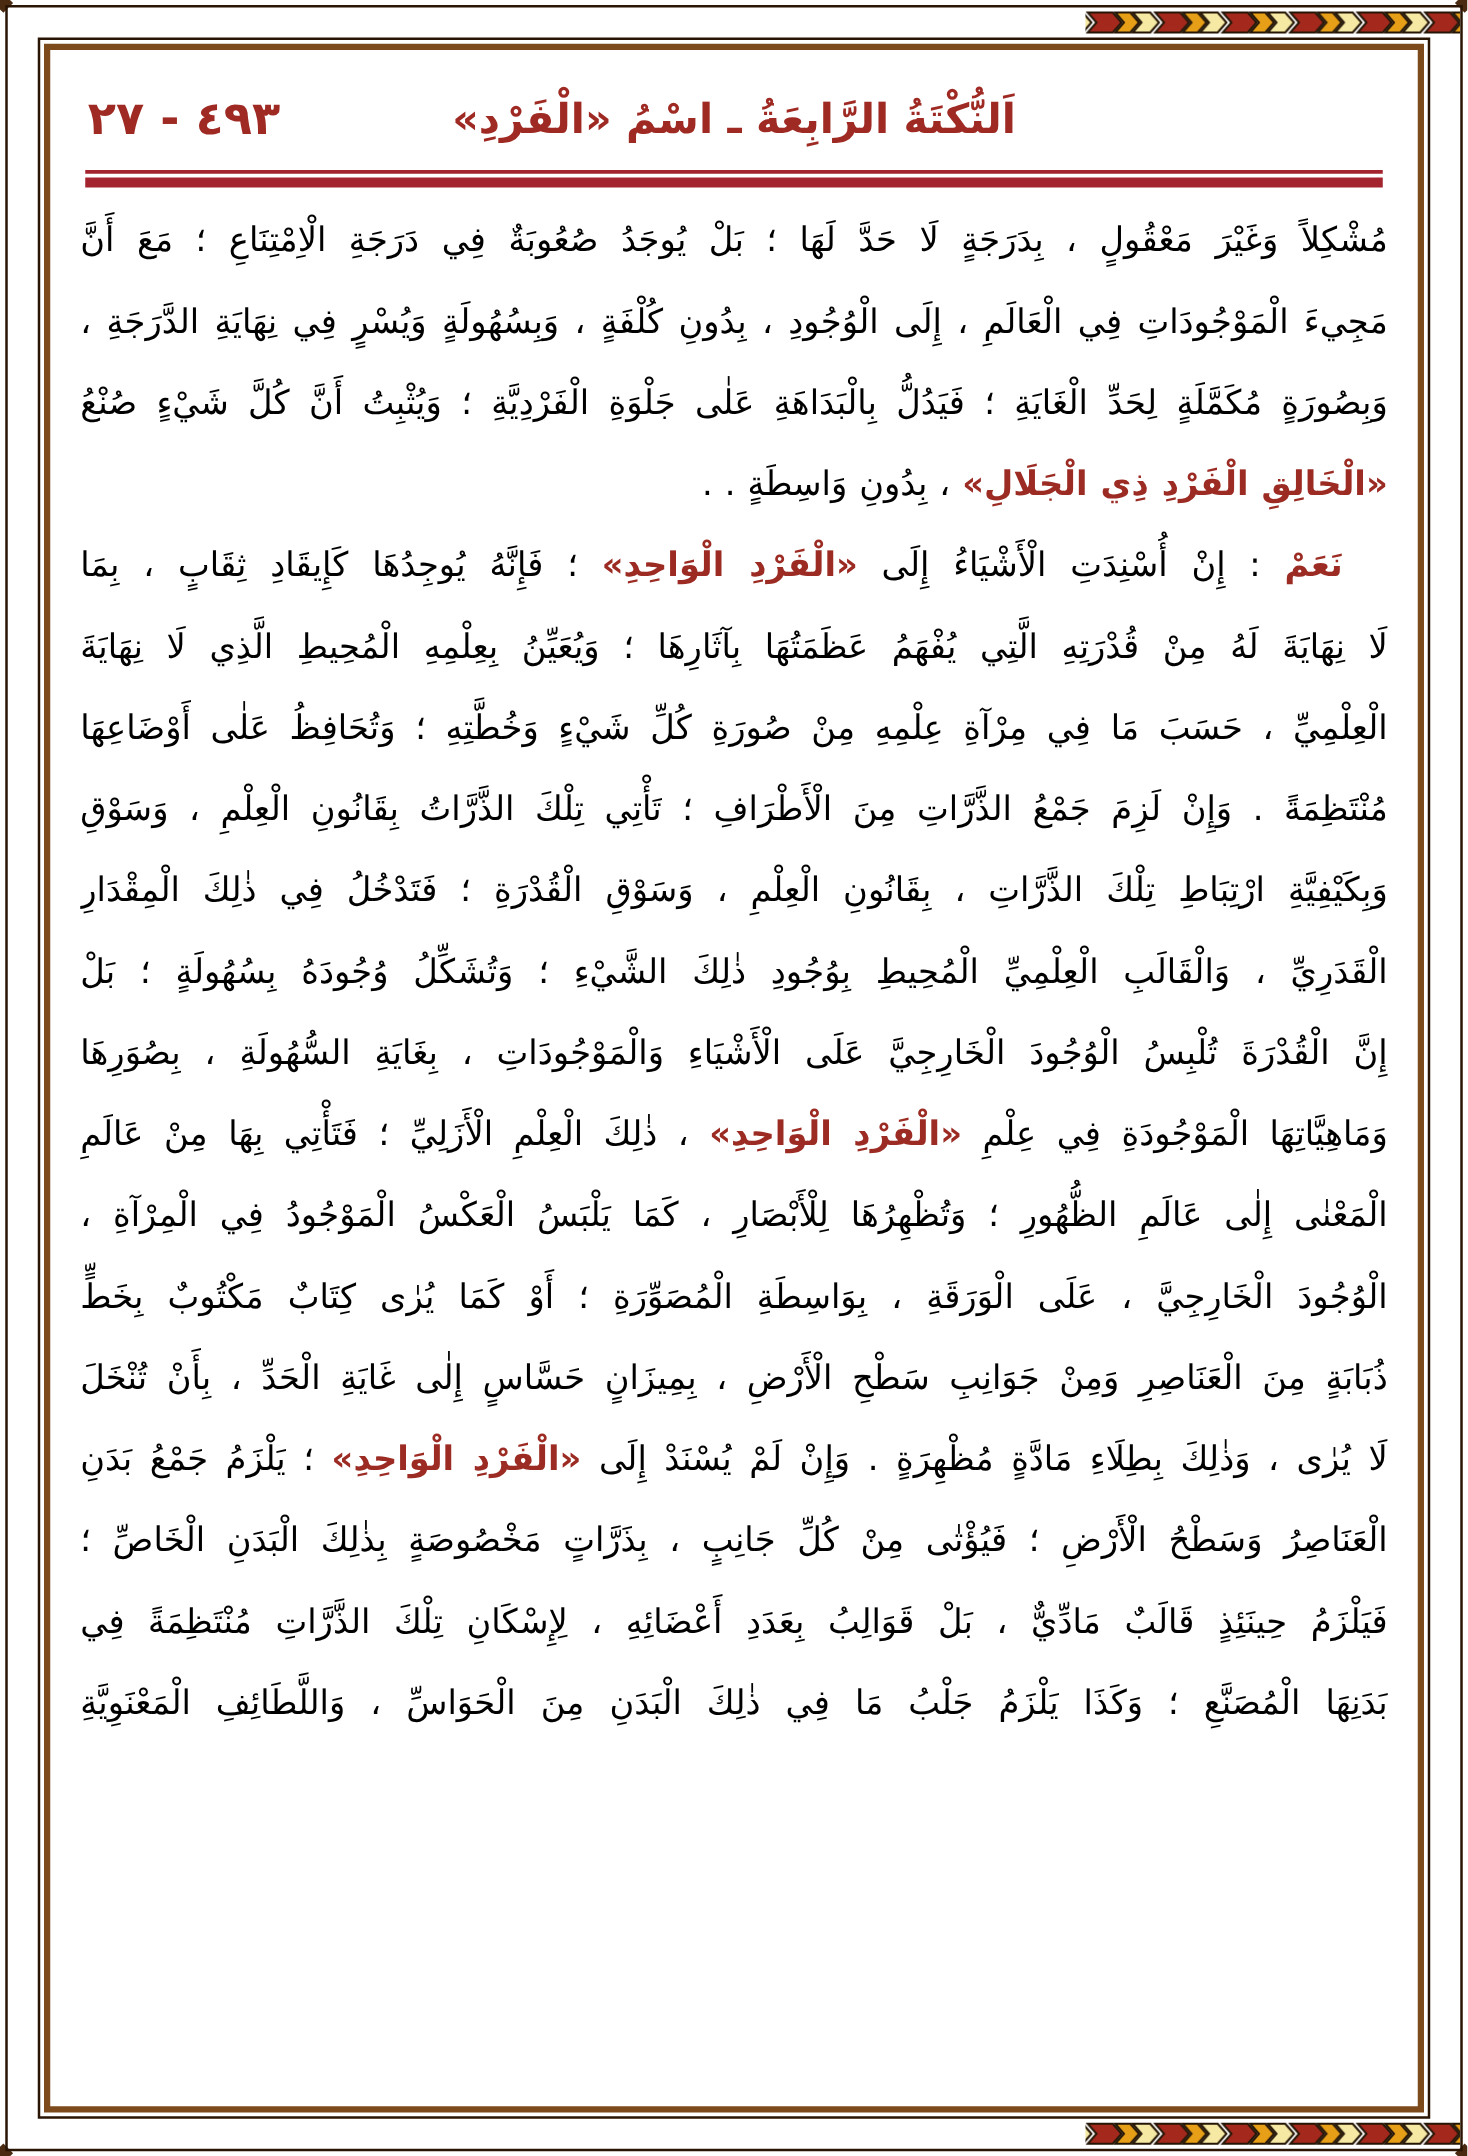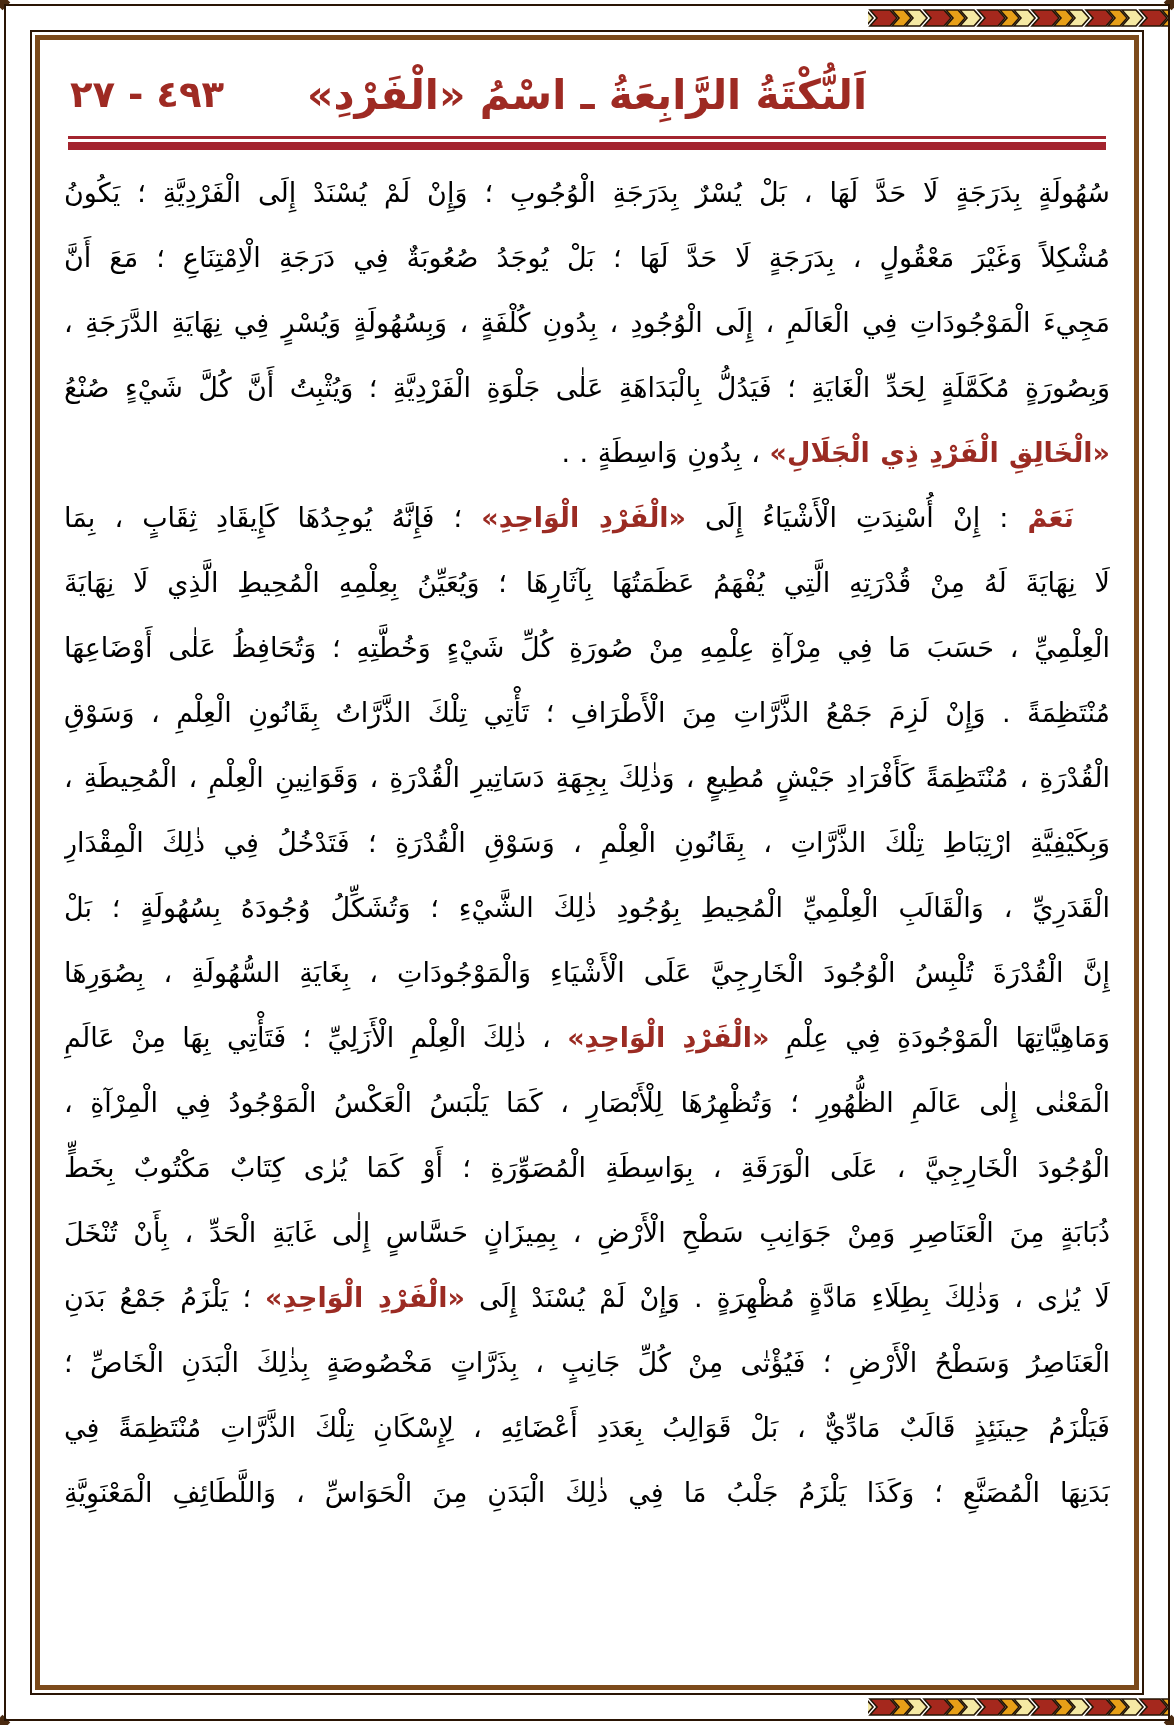--- a/index.html
+++ b/index.html
@@ -38,21 +38,21 @@
   .content{
     position:absolute;inset:40px;
     padding:26px 24px 0 24px;
     direction:rtl;
     color:var(--body-black);
     z-index:4;
   }
   .header{position:relative;height:58px;}
   .page-title{
     text-align:center;
-    font-size:41px;font-weight:bold;
+    font-size:33px;font-weight:bold;
     color:var(--heading-red);
     line-height:58px;
   }
   .page-number{
     position:absolute;left:6px;top:0;
     direction:ltr;
     font-size:37px;font-weight:bold;
     color:var(--heading-red);
     line-height:58px;
   }
@@ -141,30 +141,28 @@
     <div class="header">
       <div class="page-title">اَلنُّكْتَةُ الرَّابِعَةُ ـ اسْمُ «الْفَرْدِ»</div>
       <div class="page-number">٤٩٣ - ٢٧</div>
     </div>
     <div class="rules">
       <div class="rule-thin"></div>
       <div class="rule-gap"></div>
       <div class="rule-thick"></div>
     </div>
     <div class="body-text">
-        <div class="line"><span>سُهُولَةٍ بِدَرَجَةٍ لَا حَدَّ لَهَا ، بَلْ يُسْرٌ بِدَرَجَةِ الْوُجُوبِ ؛ وَإِنْ لَمْ يُسْنَدْ إِلَى الْفَرْدِيَّةِ ؛ يَكُونُ</span></div>
         <div class="line"><span>مُشْكِلاً وَغَيْرَ مَعْقُولٍ ، بِدَرَجَةٍ لَا حَدَّ لَهَا ؛ بَلْ يُوجَدُ صُعُوبَةٌ فِي دَرَجَةِ الْاِمْتِنَاعِ ؛ مَعَ أَنَّ</span></div>
         <div class="line"><span>مَجِيءَ الْمَوْجُودَاتِ فِي الْعَالَمِ ، إِلَى الْوُجُودِ ، بِدُونِ كُلْفَةٍ ، وَبِسُهُولَةٍ وَيُسْرٍ فِي نِهَايَةِ الدَّرَجَةِ ،</span></div>
         <div class="line"><span>وَبِصُورَةٍ مُكَمَّلَةٍ لِحَدِّ الْغَايَةِ ؛ فَيَدُلُّ بِالْبَدَاهَةِ عَلٰى جَلْوَةِ الْفَرْدِيَّةِ ؛ وَيُثْبِتُ أَنَّ كُلَّ شَيْءٍ صُنْعُ</span></div>
         <div class="line no-just"><span class="red">«الْخَالِقِ الْفَرْدِ ذِي الْجَلَالِ»</span><span> ، بِدُونِ وَاسِطَةٍ . .</span></div>
         <div class="line indent"><span class="red">نَعَمْ</span><span> : إِنْ أُسْنِدَتِ الْأَشْيَاءُ إِلَى </span><span class="red">«الْفَرْدِ الْوَاحِدِ»</span><span> ؛ فَإِنَّهُ يُوجِدُهَا كَإِيقَادِ ثِقَابٍ ، بِمَا</span></div>
         <div class="line"><span>لَا نِهَايَةَ لَهُ مِنْ قُدْرَتِهِ الَّتِي يُفْهَمُ عَظَمَتُهَا بِآثَارِهَا ؛ وَيُعَيِّنُ بِعِلْمِهِ الْمُحِيطِ الَّذِي لَا نِهَايَةَ</span></div>
         <div class="line"><span>الْعِلْمِيِّ ، حَسَبَ مَا فِي مِرْآةِ عِلْمِهِ مِنْ صُورَةِ كُلِّ شَيْءٍ وَخُطَّتِهِ ؛ وَتُحَافِظُ عَلٰى أَوْضَاعِهَا</span></div>
         <div class="line"><span>مُنْتَظِمَةً . وَإِنْ لَزِمَ جَمْعُ الذَّرَّاتِ مِنَ الْأَطْرَافِ ؛ تَأْتِي تِلْكَ الذَّرَّاتُ بِقَانُونِ الْعِلْمِ ، وَسَوْقِ</span></div>
-        <div class="line"><span>الْقُدْرَةِ ، مُنْتَظِمَةً كَأَفْرَادِ جَيْشٍ مُطِيعٍ ، وَذٰلِكَ بِجِهَةِ دَسَاتِيرِ الْقُدْرَةِ ، وَقَوَانِينِ الْعِلْمِ ، الْمُحِيطَةِ ،</span></div>
         <div class="line"><span>وَبِكَيْفِيَّةِ ارْتِبَاطِ تِلْكَ الذَّرَّاتِ ، بِقَانُونِ الْعِلْمِ ، وَسَوْقِ الْقُدْرَةِ ؛ فَتَدْخُلُ فِي ذٰلِكَ الْمِقْدَارِ</span></div>
         <div class="line"><span>الْقَدَرِيِّ ، وَالْقَالَبِ الْعِلْمِيِّ الْمُحِيطِ بِوُجُودِ ذٰلِكَ الشَّيْءِ ؛ وَتُشَكِّلُ وُجُودَهُ بِسُهُولَةٍ ؛ بَلْ</span></div>
         <div class="line"><span>إِنَّ الْقُدْرَةَ تُلْبِسُ الْوُجُودَ الْخَارِجِيَّ عَلَى الْأَشْيَاءِ وَالْمَوْجُودَاتِ ، بِغَايَةِ السُّهُولَةِ ، بِصُوَرِهَا</span></div>
         <div class="line"><span>وَمَاهِيَّاتِهَا الْمَوْجُودَةِ فِي عِلْمِ </span><span class="red">«الْفَرْدِ الْوَاحِدِ»</span><span> ، ذٰلِكَ الْعِلْمِ الْأَزَلِيِّ ؛ فَتَأْتِي بِهَا مِنْ عَالَمِ</span></div>
         <div class="line"><span>الْمَعْنٰى إِلٰى عَالَمِ الظُّهُورِ ؛ وَتُظْهِرُهَا لِلْأَبْصَارِ ، كَمَا يَلْبَسُ الْعَكْسُ الْمَوْجُودُ فِي الْمِرْآةِ ،</span></div>
         <div class="line"><span>الْوُجُودَ الْخَارِجِيَّ ، عَلَى الْوَرَقَةِ ، بِوَاسِطَةِ الْمُصَوِّرَةِ ؛ أَوْ كَمَا يُرٰى كِتَابٌ مَكْتُوبٌ بِخَطٍّ</span></div>
         <div class="line"><span>ذُبَابَةٍ مِنَ الْعَنَاصِرِ وَمِنْ جَوَانِبِ سَطْحِ الْأَرْضِ ، بِمِيزَانٍ حَسَّاسٍ إِلٰى غَايَةِ الْحَدِّ ، بِأَنْ تُنْخَلَ</span></div>
         <div class="line"><span>لَا يُرٰى ، وَذٰلِكَ بِطِلَاءِ مَادَّةٍ مُظْهِرَةٍ . وَإِنْ لَمْ يُسْنَدْ إِلَى </span><span class="red">«الْفَرْدِ الْوَاحِدِ»</span><span> ؛ يَلْزَمُ جَمْعُ بَدَنِ</span></div>
         <div class="line"><span>الْعَنَاصِرُ وَسَطْحُ الْأَرْضِ ؛ فَيُؤْتٰى مِنْ كُلِّ جَانِبٍ ، بِذَرَّاتٍ مَخْصُوصَةٍ بِذٰلِكَ الْبَدَنِ الْخَاصِّ ؛</span></div>
         <div class="line"><span>فَيَلْزَمُ حِينَئِذٍ قَالَبٌ مَادِّيٌّ ، بَلْ قَوَالِبُ بِعَدَدِ أَعْضَائِهِ ، لِإِسْكَانِ تِلْكَ الذَّرَّاتِ مُنْتَظِمَةً فِي</span></div>

